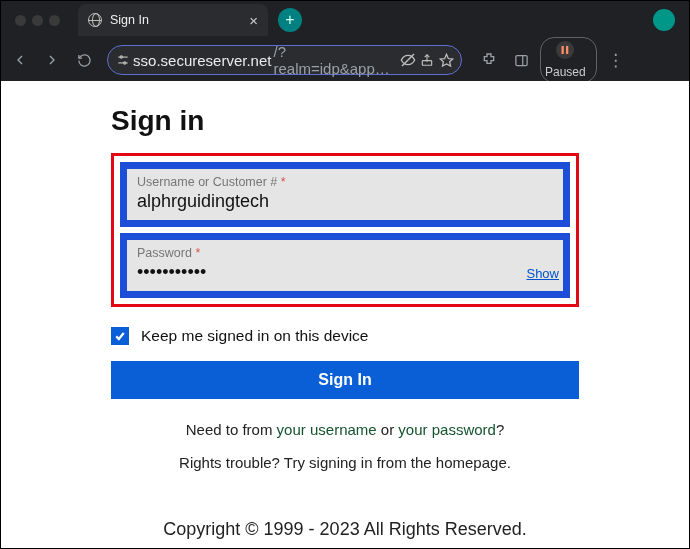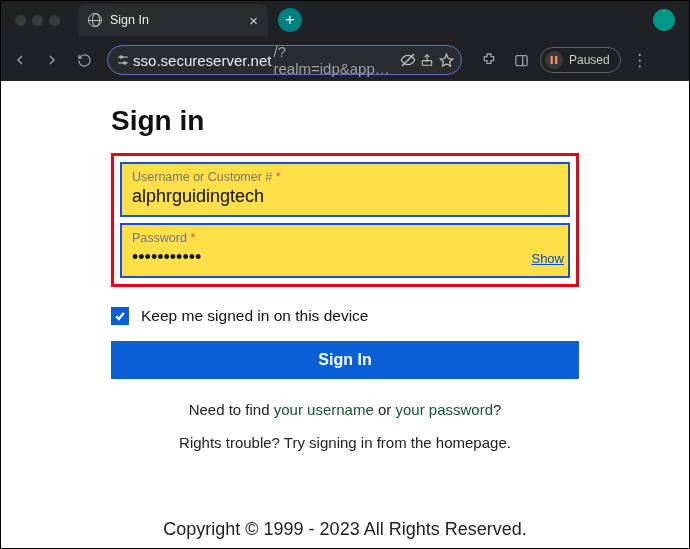--- a/index.html
+++ b/index.html
@@ -24,32 +24,32 @@
   .toolbar { display:flex; align-items:center; height:42px; padding:0 6px; gap:6px; }
   .nav-ico { width:26px; height:26px; display:flex; align-items:center; justify-content:center; color:#9aa0a6; font-size:17px; border-radius:50%; }
 
   .omni { flex:0 0 auto; width:355px; height:30px; margin-left:4px; border:1.5px solid #5f6fd1; border-radius:16px; background:#2b2c2f; display:flex; align-items:center; padding:0 6px; gap:2px; color:#c9c9c9; font-size:15px; }
   .omni .url1 { color:#e8eaed; }
   .omni .url2 { color:#9aa0a6; }
   .omni .spc { flex:1; }
   .oicn { width:18px; height:18px; display:flex; align-items:center; justify-content:center; color:#bdbdbd; }
 
   .right-icons { display:flex; align-items:center; gap:6px; margin-left:8px; }
-  .paused { display:flex; align-items:center; gap:6px; border:1.3px solid #5f6368; border-radius:14px; padding:3px 10px 3px 4px; color:#ccc; font-size:12px; }
+  .paused { display:flex; align-items:center; gap:6px; border:1.3px solid #5f6368; border-radius:14px; padding:3px 10px 3px 4px; color:#ccc; font-size:12px;flex-direction:column; }
   .paused .pcirc { width:18px; height:18px; border-radius:50%; background:#3a3a3a; display:flex; align-items:center; justify-content:center; }
   .paused .pcirc svg { width:10px; height:10px; }
   .kebab { color:#9aa0a6; padding:0 4px; }
 
   
   .viewport { background:#fff; height:calc(549px - 38px - 42px - 2px); overflow:hidden; position:relative; }
   .page { width:468px; margin:0 auto; padding-top:24px; }
   h1 { font-size:28px; font-weight:600; color:#111; margin-bottom:16px; }
   .redbox { border:3px solid #e30613; padding:6px; margin-bottom:20px; }
 
-  .field { border:2px solid #1d4ed8; background:#fde047; padding:6px 10px 8px; position:relative; }
+  .field { border:7px solid #1d4ed8; background:#e5e5e5; padding:6px 10px 8px; position:relative; }
   .field + .field { margin-top:6px; }
   .flabel { font-size:12.5px; color:#767676; }
   .req { color:#d9534f; }
   .fval { font-size:18px; color:#111; margin-top:2px; }
   .showlnk { position:absolute; right:4px; bottom:10px; color:#0052cc; text-decoration:underline; font-size:13px; cursor:pointer; }
 
   .check-row { display:flex; align-items:center; gap:12px; margin:2px 0 16px; font-size:15.5px; color:#111; }
   .checkbox { width:18px; height:18px; background:#0a5fd6; display:flex; align-items:center; justify-content:center; }
   .checkbox svg { stroke:#fff; stroke-width:3; fill:none; }
 
@@ -185,20 +185,20 @@
         <svg width="12" height="12" viewBox="0 0 16 16">
             <polyline points="3 8.5 6.5 12 13 4"></polyline>
           </svg>
       </span>
       <span>Keep me signed in on this device</span>
     </div>
 
     <button class="btn">Sign In</button>
 
     <div class="helper">
-      <span>Need to find </span><a class="link">your username</a><span> or </span><a class="link">your password</a><span>?</span>
+      <span>Need to from </span><a class="link">your username</a><span> or </span><a class="link">your password</a><span>?</span>
     </div>
 
     <div class="helper">Rights trouble? Try signing in from the homepage.</div>
   </div>
 
   <div class="footer">Copyright © 1999 - 2023 All Rights Reserved.</div>
 </div>
 
 </body></html>

